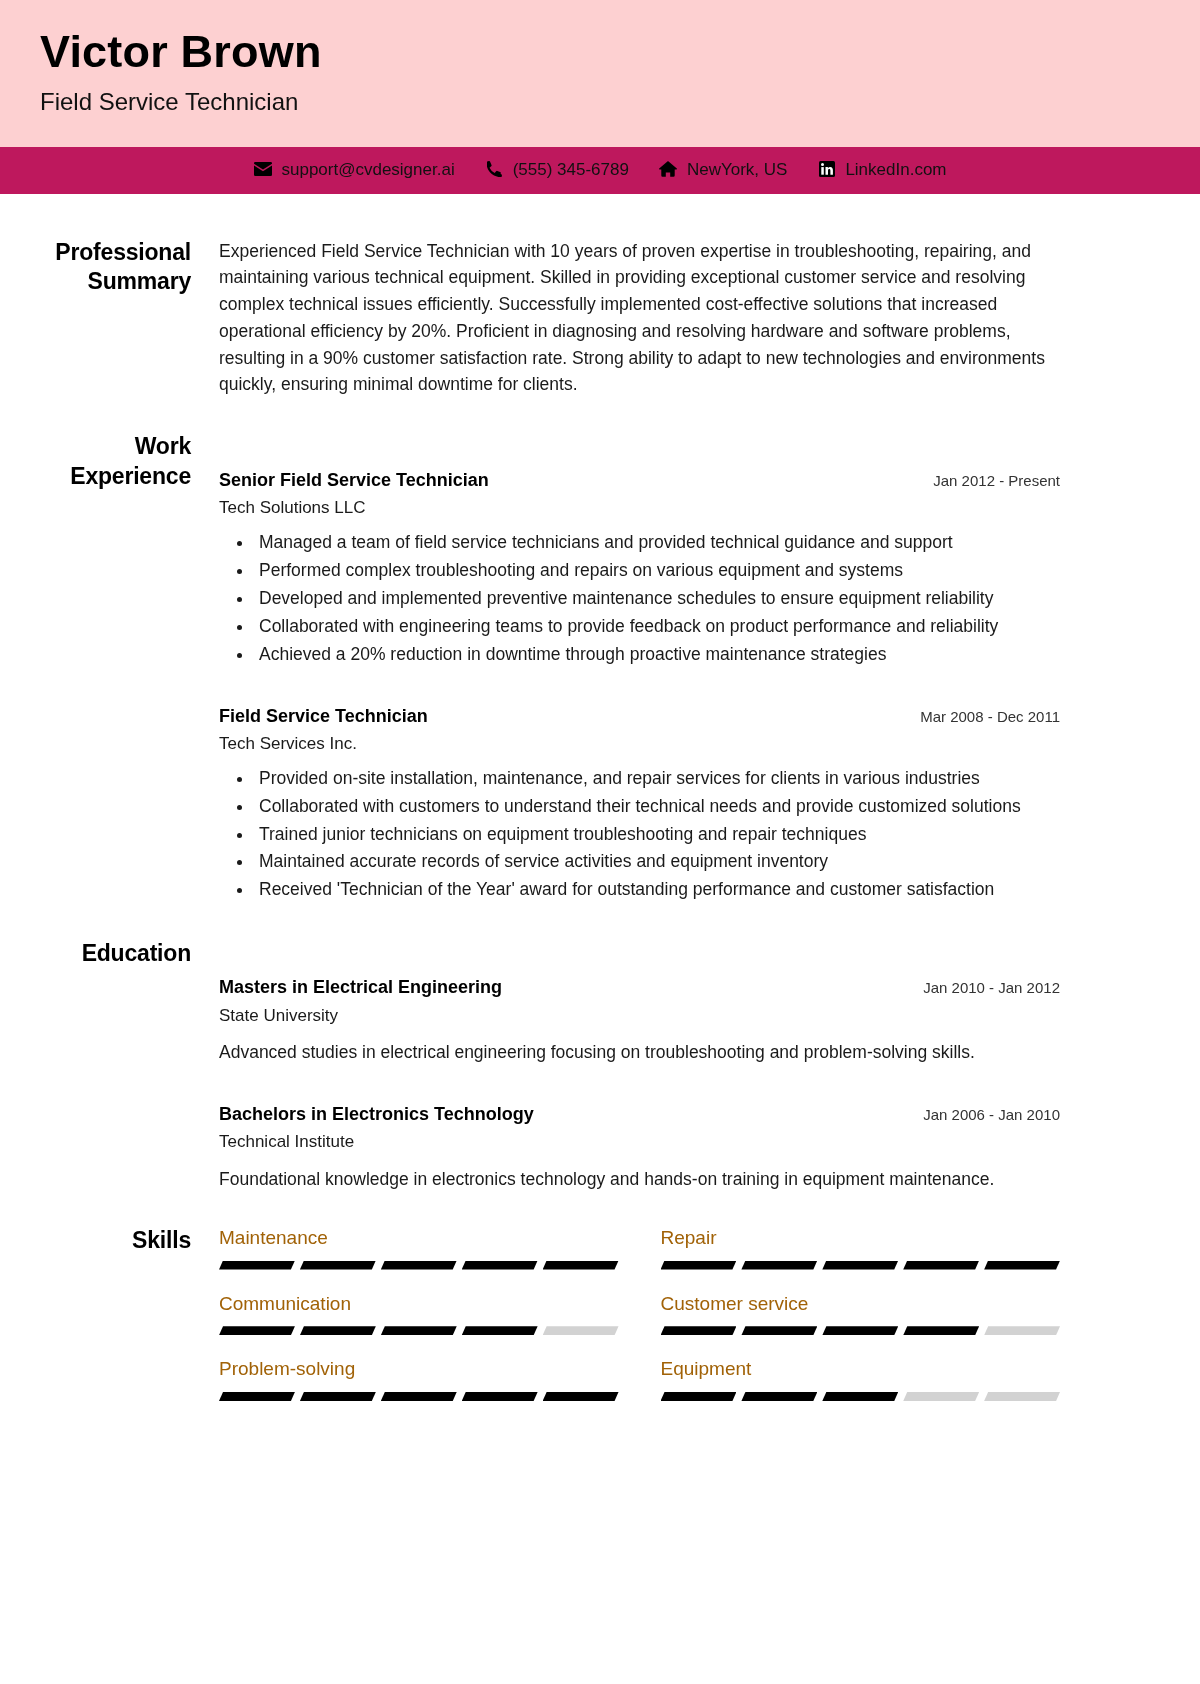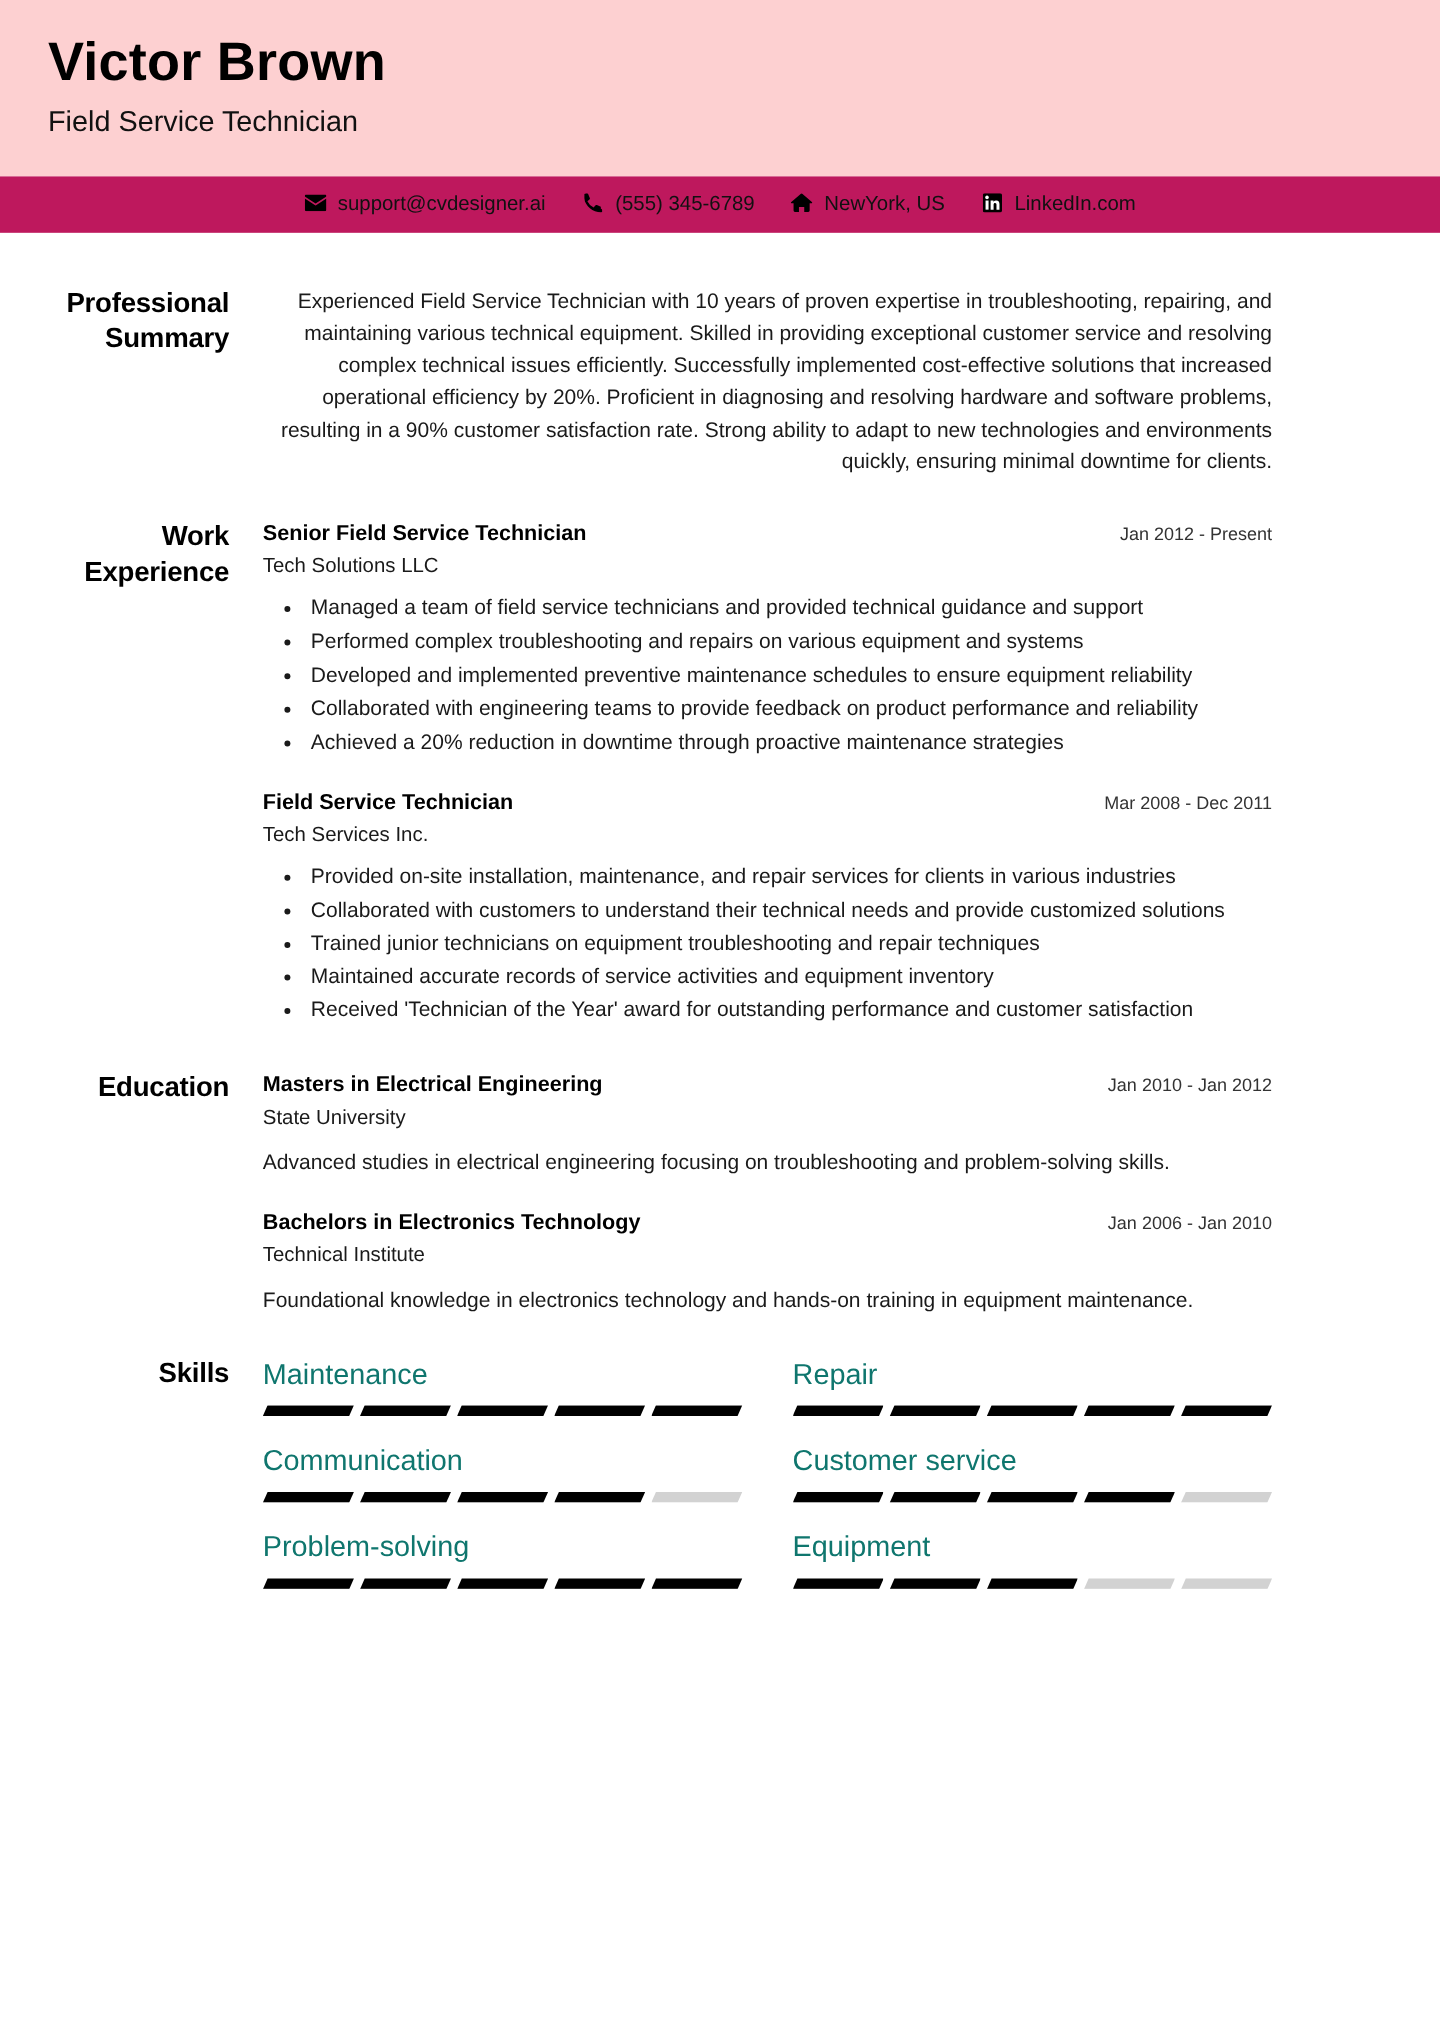--- a/index.html
+++ b/index.html
@@ -91,31 +91,32 @@
     flex: 1 1 auto;
     min-width: 0;
   }
 
   
   .summary-text {
     font-size: 17.5px;
     line-height: 1.53;
     color: #1a1a1a;
     margin: 0;
-    text-align: right;
+    text-align: left;
   }
 
   
   .entry { margin-bottom: 24px; }
   .entry:last-child { margin-bottom: 0; }
   .entry-head {
     display: flex;
     align-items: baseline;
     justify-content: space-between;
     gap: 16px;
+    margin-top: 36px;
   }
   .entry-title {
     font-size: 18px;
     font-weight: bold;
     color: #000000;
     line-height: 1.35;
   }
   .entry-date {
     font-size: 15px;
     color: #333333;
@@ -150,22 +151,22 @@
 
   
   .skills-grid {
     display: grid;
     grid-template-columns: 1fr 1fr;
     column-gap: 42px;
     row-gap: 22px;
   }
   .skill-item { min-width: 0; }
   .skill-name {
-    font-size: 24px;
-    color: #0f766e;
+    font-size: 19px;
+    color: #a16207;
     line-height: 1.3;
     margin-bottom: 10px;
   }
   .skill-bar {
     display: flex;
     gap: 5px;
     height: 9px;
   }
   .skill-seg {
     flex: 1 1 0;

